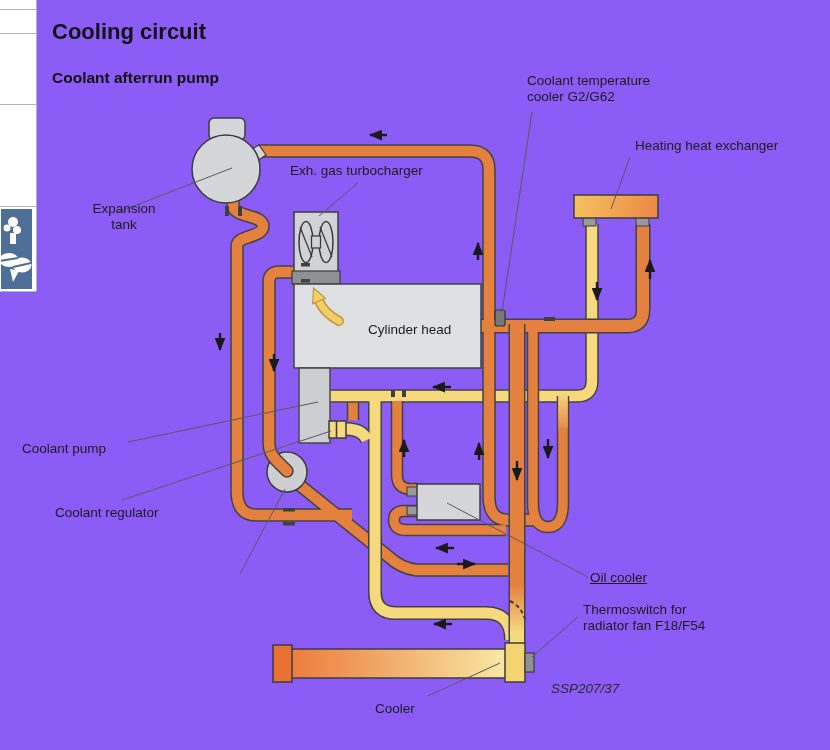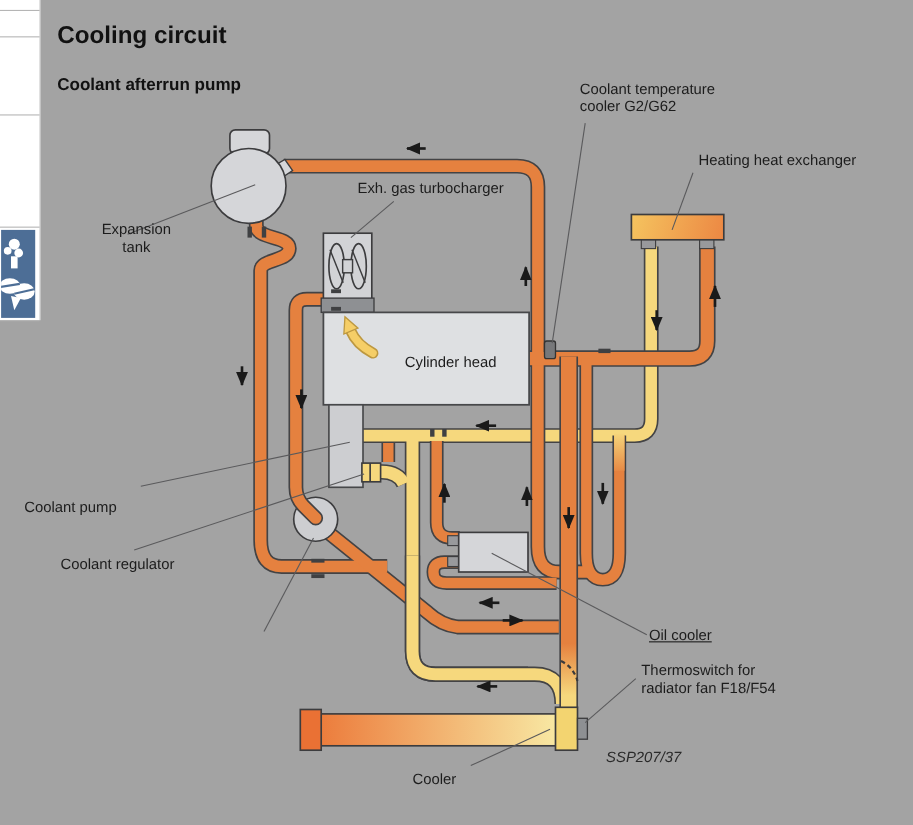--- a/index.html
+++ b/index.html
@@ -1,17 +1,17 @@
 <!DOCTYPE html>
 <html><head>
 <meta charset="utf-8">
 <style>
   html,body{margin:0;padding:0;background:#ffffff;}
   body{font-family:"Liberation Sans","DejaVu Sans",sans-serif;color:#1c1c1c;}
-  .page{position:relative;width:830px;height:750px;background:#a3a3a3;overflow:hidden;}
+  .page{position:relative;width:830px;height:750px;background:#8b5cf6;overflow:hidden;}
   .sidebar{position:absolute;left:0;top:0;width:36px;height:291px;border-right:1px solid #b5b5b5;background:#fff;}
   .sidebar .cell{border-bottom:1px solid #b5b5b5;width:100%;}
   .sidebar .c1{height:9px;}
   .sidebar .c2{height:23px;}
   .sidebar .c3{height:70px;}
   .sidebar .c4{height:101px;}
   .sidebar .c5{height:84px;position:relative;}
   .chapter-icon{position:absolute;left:1px;top:2px;width:31px;height:80px;background:#4d6e96;}
   .page-title{position:absolute;left:52px;top:4px;font-size:22px;font-weight:bold;letter-spacing:0;color:#111;}
   .page-subtitle{position:absolute;left:52px;top:56px;font-size:15.5px;font-weight:bold;color:#111;}
@@ -222,24 +222,24 @@
         <line class="leader" x1="128" y1="442" x2="318" y2="402"></line>
         <line class="leader" x1="122" y1="500" x2="331" y2="431"></line>
         <line class="leader" x1="240" y1="574" x2="285" y2="489"></line>
         <line class="leader" x1="588" y1="577" x2="447" y2="503"></line>
         <line class="leader" x1="578" y1="617" x2="532" y2="657"></line>
         <line class="leader" x1="428" y1="696" x2="500" y2="663"></line>
       </g>
     </svg>
 
     <div class="dlabel" style="left:80px;top:201px;width:88px;text-align:center;">Expansion tank</div>
-    <div class="dlabel nowrap" style="left:290px;top:163px;margin-left:35px;">Exh. gas turbocharger</div>
+    <div class="dlabel nowrap" style="left:290px;top:163px;">Exh. gas turbocharger</div>
     <div class="dlabel" style="left:527px;top:73px;width:145px;">Coolant temperature cooler G2/G62</div>
     <div class="dlabel nowrap" style="left:635px;top:138px;">Heating heat exchanger</div>
     <div class="dlabel nowrap" style="left:335px;top:322px;margin-left:33px;">Cylinder head</div>
-    <div class="dlabel nowrap" style="left:22px;top:453px;">Coolant pump</div>
+    <div class="dlabel nowrap" style="left:22px;top:441px;">Coolant pump</div>
     <div class="dlabel nowrap" style="left:55px;top:505px;">Coolant regulator</div>
     <div class="dlabel nowrap" style="left:590px;top:570px;text-decoration:underline;">Oil cooler</div>
     <div class="dlabel" style="left:583px;top:602px;width:150px;">Thermoswitch for radiator fan F18/F54</div>
     <div class="dlabel nowrap" style="left:375px;top:701px;">Cooler</div>
     <div class="ssp" style="left:551px;top:681px;">SSP207/37</div>
   </div>
 </div>
 
 </body></html>

